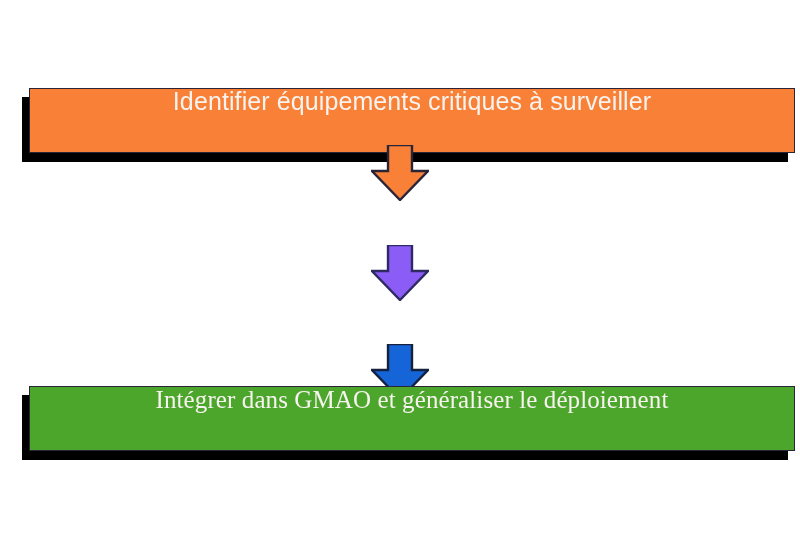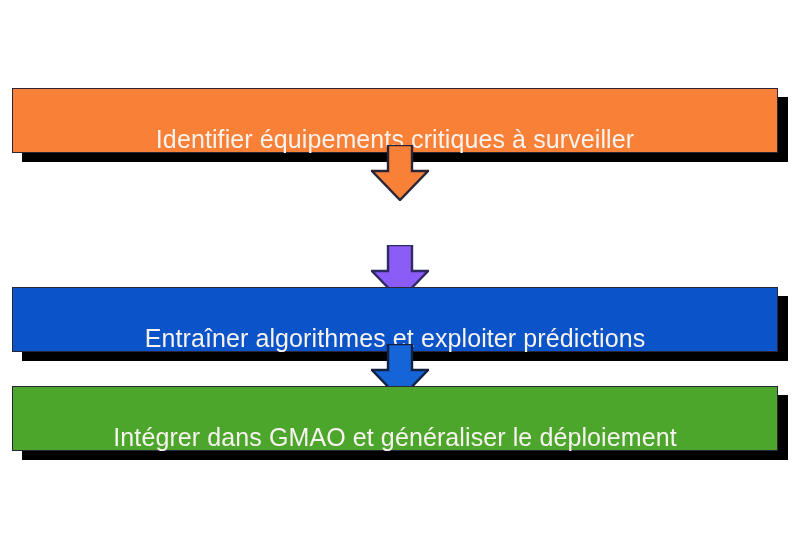--- a/index.html
+++ b/index.html
@@ -31,28 +31,28 @@
   .step-shadow {
     position: absolute;
     left: 10px;
     top: 9px;
     width: 766px;
     height: 65px;
     background: #000000;
   }
   .step-body {
     position: absolute;
-    left: 0;
+    left: 17px;
     top: 0;
     width: 766px;
     height: 65px;
     box-sizing: border-box;
     border: 1.5px solid #2a2438;
     display: flex;
-    align-items: flex-end;
+    align-items: flex-start;
     justify-content: center;
   }
   .step-label {
     color: #f7f3ef;
     font-size: 25px;
     font-weight: 400;
     letter-spacing: 0.1px;
     line-height: 1;
     white-space: nowrap;
     text-align: center;
@@ -93,33 +93,27 @@
     </svg>
   </div>
 
 
   <div class="connector conn-2">
     <svg width="58" height="56" viewBox="0 0 58 56" aria-hidden="true">
       <polygon points="17,0 41,0 41,26 57,26 29,55 1,26 17,26" fill="#8B5CF6" stroke="#2f2a63" stroke-width="2.4" stroke-linejoin="miter"></polygon>
     </svg>
   </div>
 
-  <div class="step step-3">
-    <div class="step-shadow"></div>
-    <div class="step-body" style="background:#0B53C8;">
-      <span class="step-label">Entraîner algorithmes et exploiter prédictions</span>
-    </div>
-  </div>
 
   <div class="connector conn-3">
     <svg width="58" height="56" viewBox="0 0 58 56" aria-hidden="true">
       <polygon points="17,0 41,0 41,26 57,26 29,55 1,26 17,26" fill="#1565D8" stroke="#14213f" stroke-width="2.4" stroke-linejoin="miter"></polygon>
     </svg>
   </div>
 
   <div class="step step-4">
     <div class="step-shadow"></div>
-    <div class="step-body" style="background:#4CA62C;">
+    <div class="step-body" style="background:#4CA62C;font-family:Liberation Serif, serif;">
       <span class="step-label">Intégrer dans GMAO et généraliser le déploiement</span>
     </div>
   </div>
 
 </div>
 
 </body></html>

